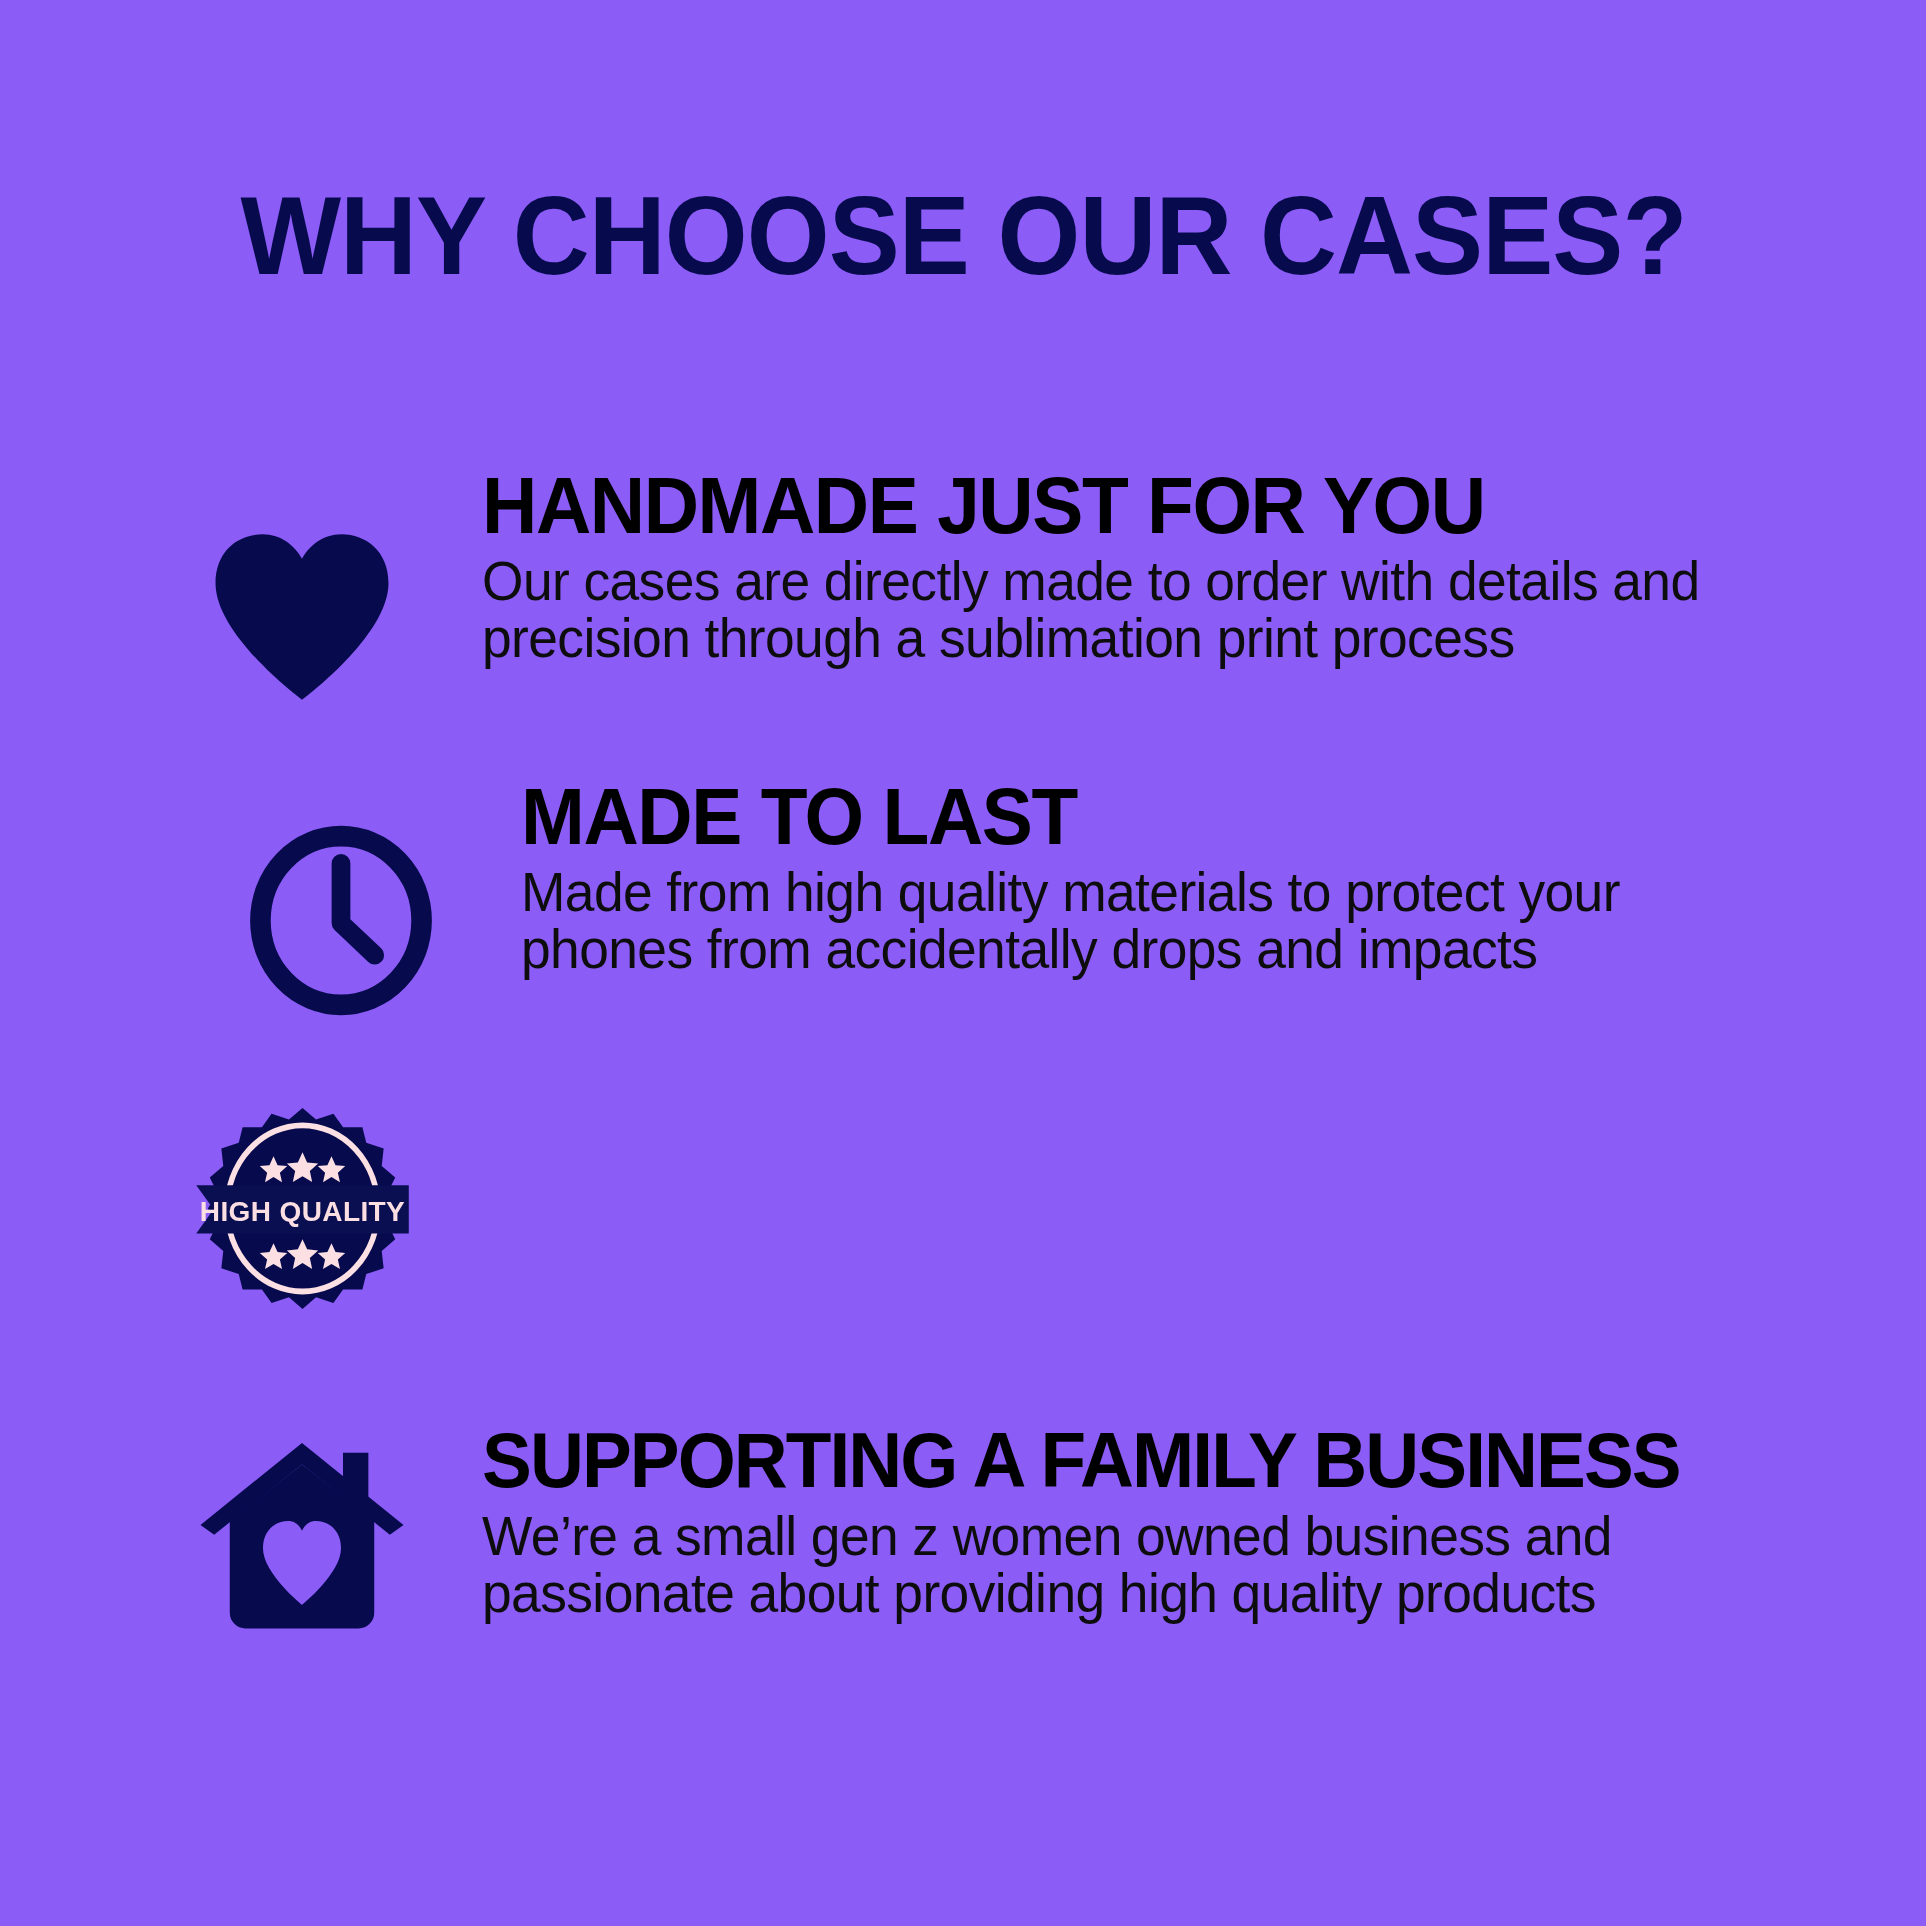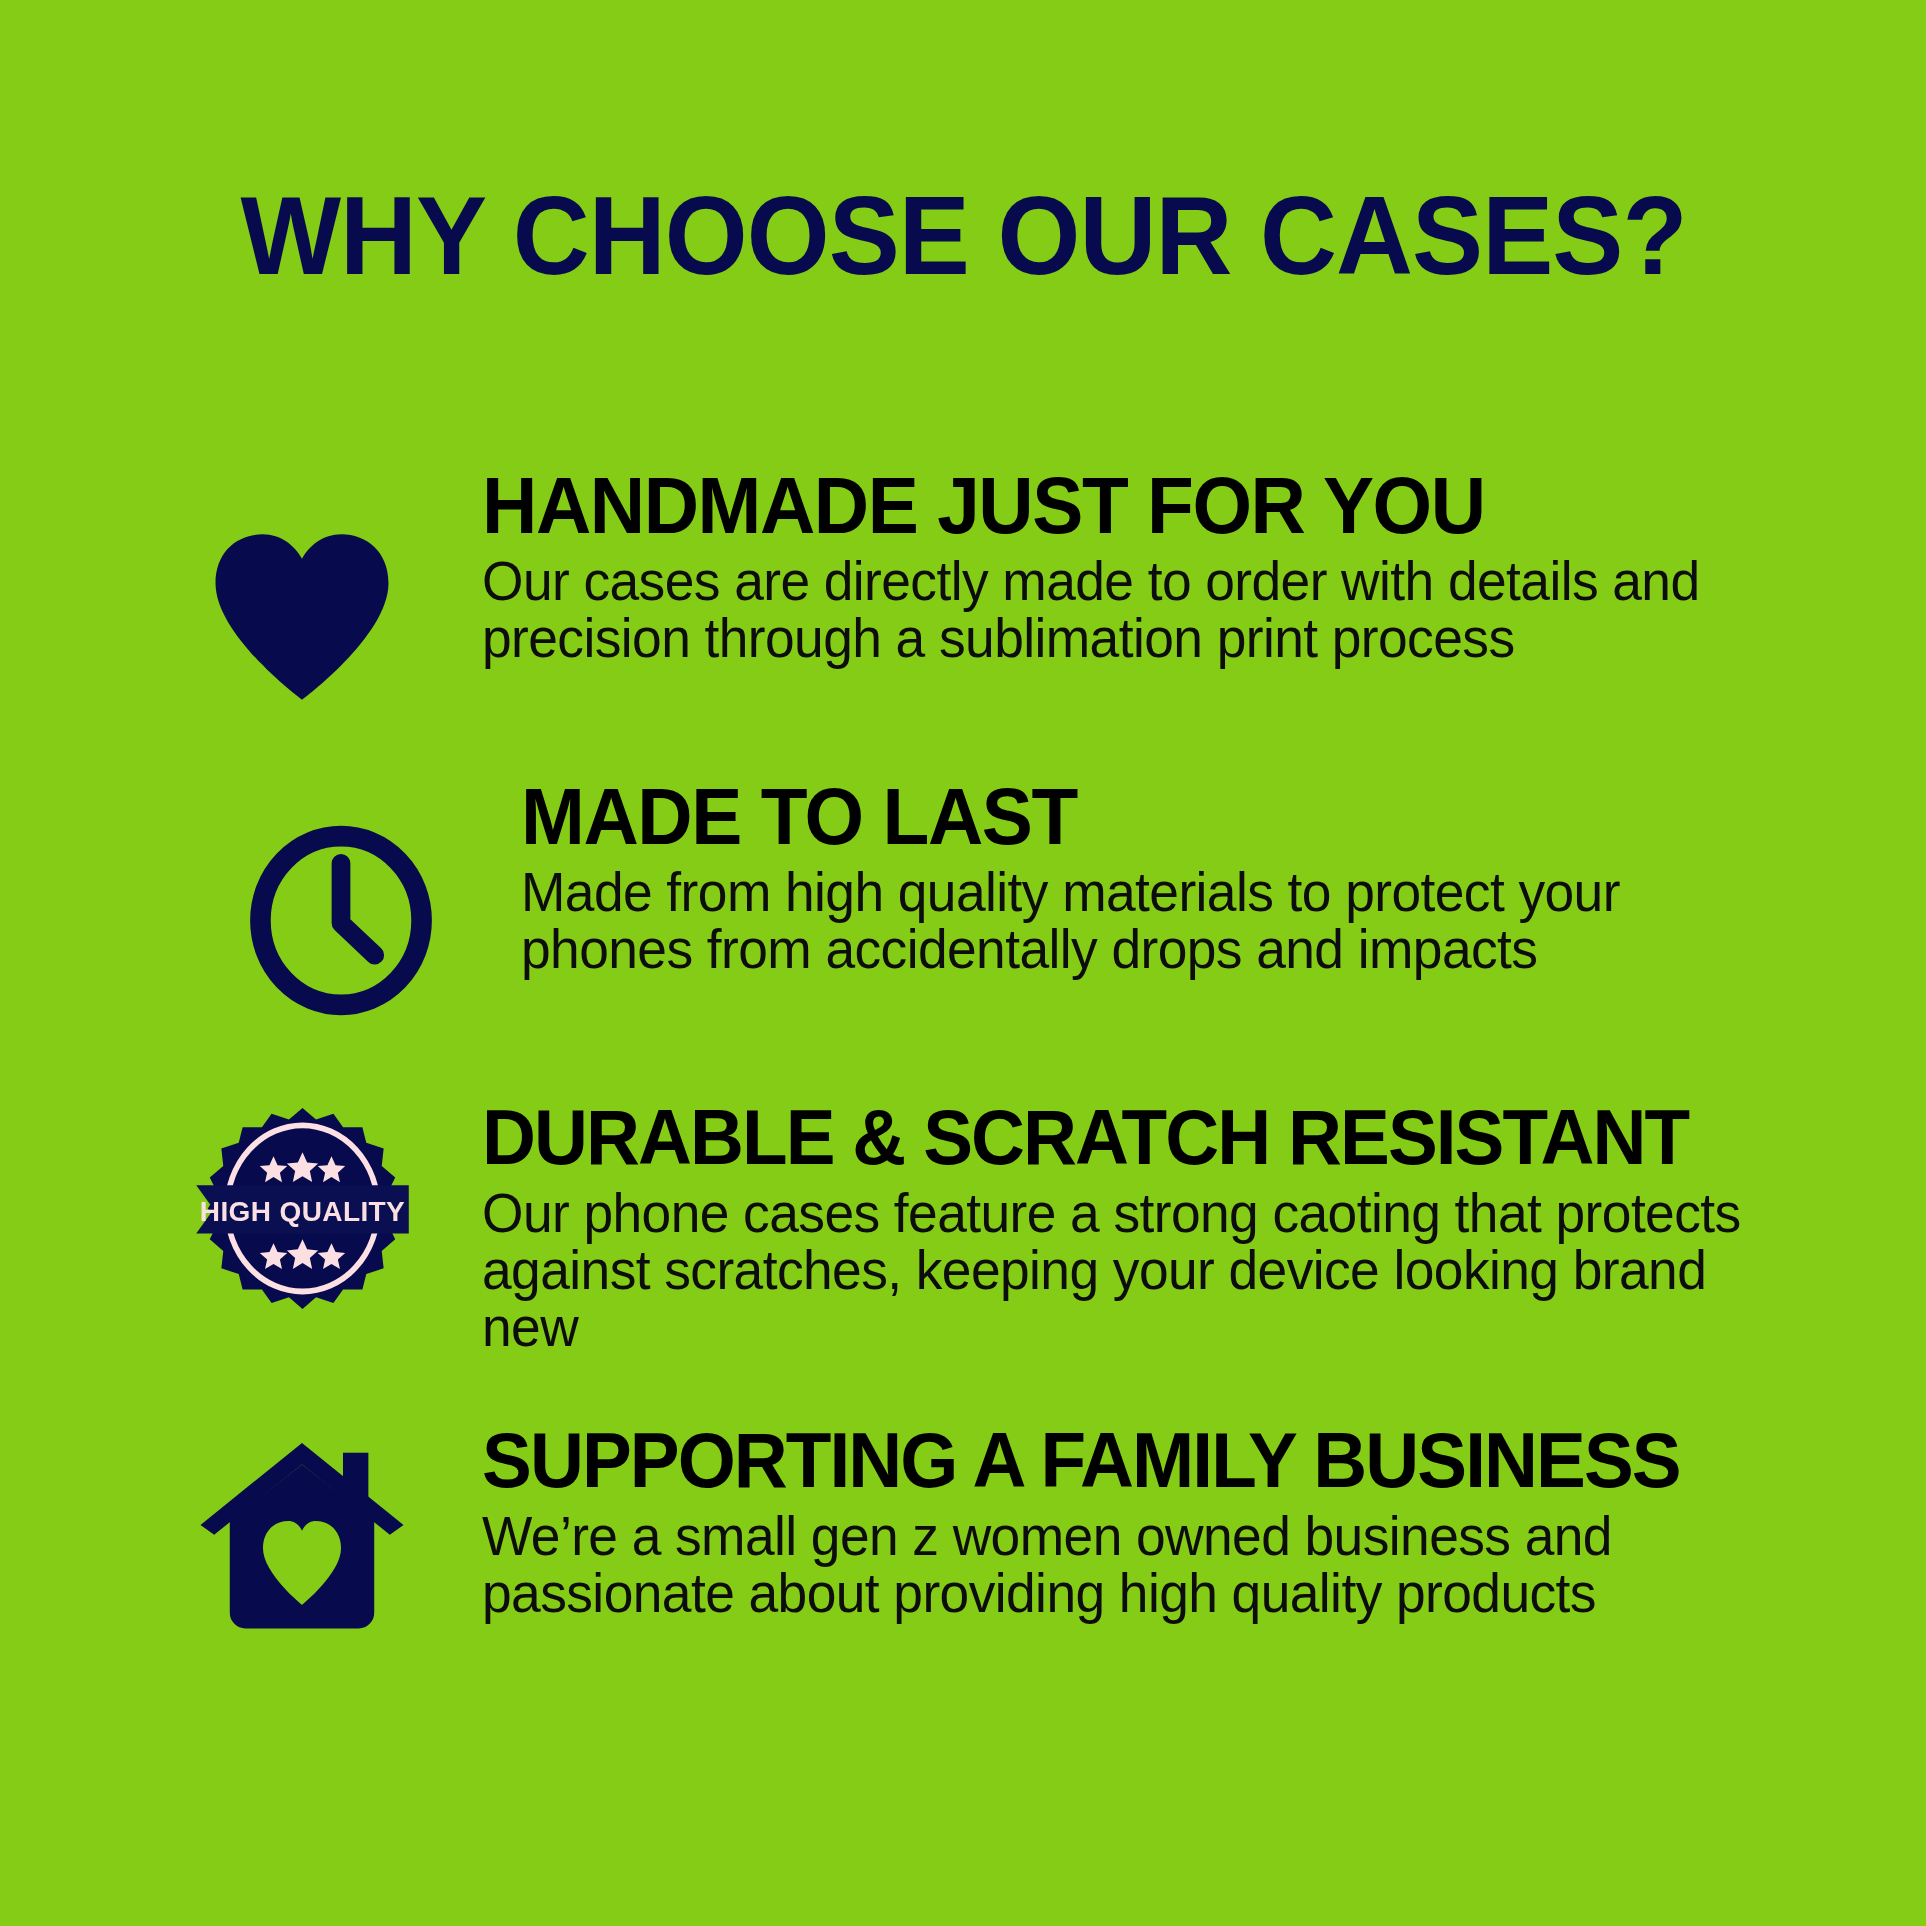--- a/index.html
+++ b/index.html
@@ -11,21 +11,21 @@
     height: 1927px;
     background: #fde0e3;
     font-family: "Liberation Sans", sans-serif;
     overflow: hidden;
   }
 
   .poster {
     position: relative;
     width: 1927px;
     height: 1927px;
-    background: #84cc16;
+    background: #8b5cf6;
     box-sizing: border-box;
   }
 
   
   .title {
     position: absolute;
     left: 0;
     top: 178px;
     width: 1927px;
     text-align: center;
@@ -167,24 +167,20 @@
           <g fill="#fbdfe2">
             <path d="M40 71 l2.1 4.6 5 .5 -3.8 3.4 1.1 4.9 -4.4 -2.6 -4.4 2.6 1.1 -4.9 -3.8 -3.4 5 -.5 Z"></path>
             <path d="M55 69 l2.4 5.2 5.7 .6 -4.3 3.9 1.2 5.6 -5 -3 -5 3 1.2 -5.6 -4.3 -3.9 5.7 -.6 Z"></path>
             <path d="M70 71 l2.1 4.6 5 .5 -3.8 3.4 1.1 4.9 -4.4 -2.6 -4.4 2.6 1.1 -4.9 -3.8 -3.4 5 -.5 Z"></path>
           </g>
 
           <path d="M0 41 L110 41 L110 66 L0 66 L9 53.5 Z" fill="#0a0f52"></path>
           <text x="55" y="59.4" text-anchor="middle" font-family="Liberation Sans, sans-serif" font-size="14.5" font-weight="700" letter-spacing="0.2" fill="#fbdfe2">HIGH QUALITY</text>
         </svg>
       </div>
-      <div class="feature-text">
-        <div class="feature-title">DURABLE &amp; SCRATCH RESISTANT</div>
-        <div class="feature-body">Our phone cases feature a strong caoting that protects against scratches, keeping your device looking brand new</div>
-      </div>
     </div>
 
     <div class="feature" id="feature-3">
       <div class="feature-icon">
         <svg width="208" height="203" viewBox="0 0 106 104" aria-hidden="true">
           <g fill="#070b4e">
 
             <rect x="74" y="6" width="13" height="30"></rect>
 
             <path d="M53 1 L105 43 L98 48 L53 12 L8 48 L1 43 Z"></path>

